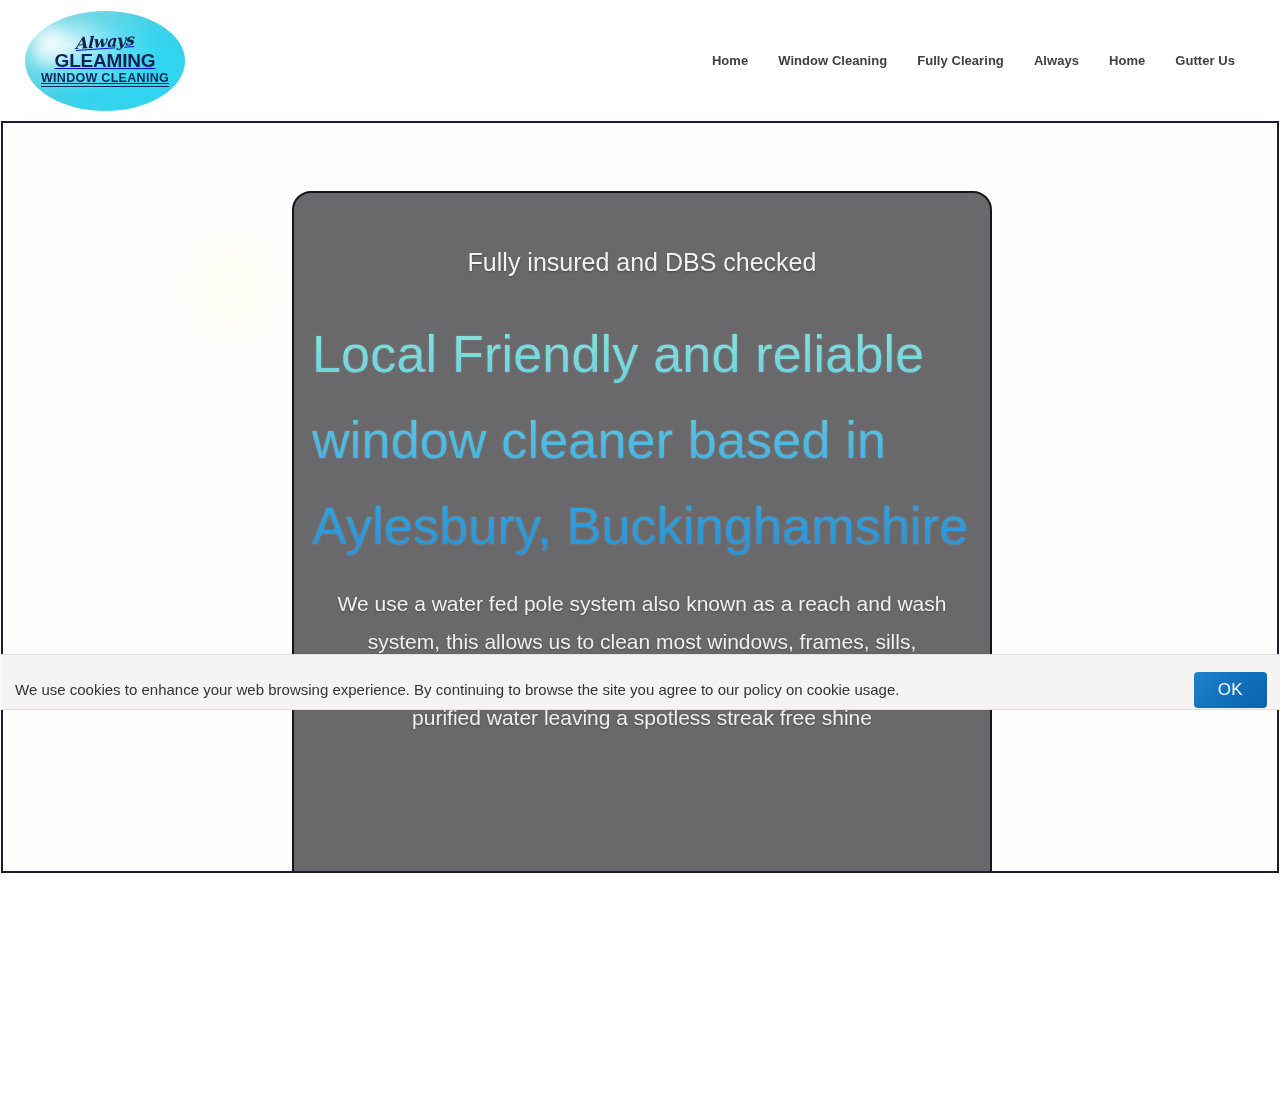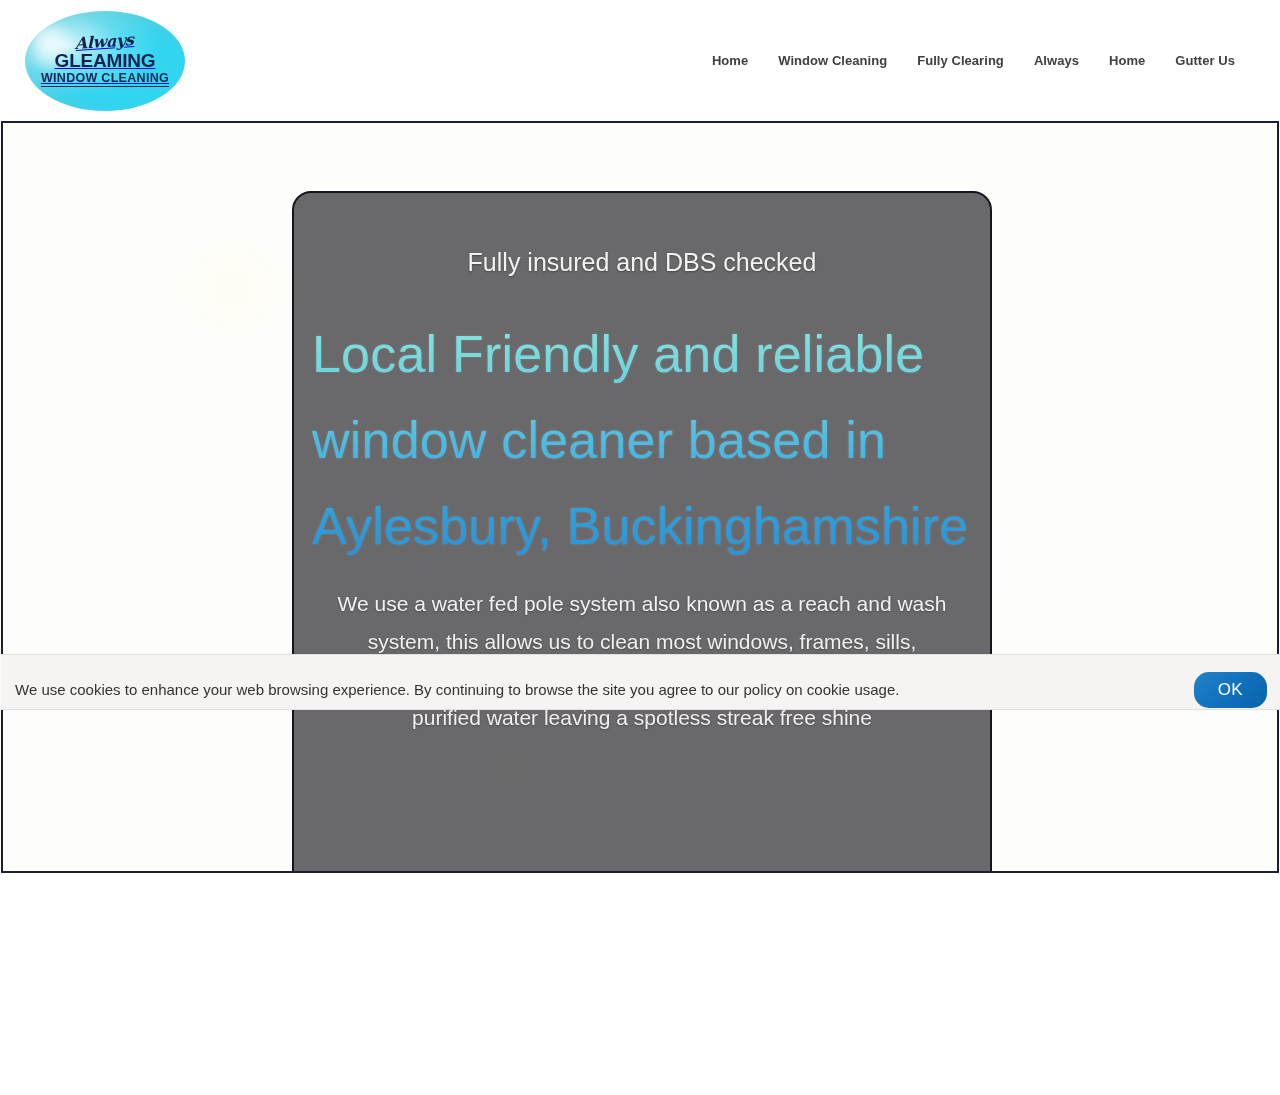--- a/index.html
+++ b/index.html
@@ -213,21 +213,21 @@
     color: #333333;
     line-height: 1.2;
     white-space: nowrap;
   }
   .cookie-ok {
     font-family: "Liberation Sans", sans-serif;
     font-size: 17px;
     color: #ffffff;
     background: linear-gradient(135deg, #2381c6 0%, #1374bf 40%, #0a63ad 100%);
     border: none;
-    border-radius: 15px;
+    border-radius: 4px;
     padding: 9px 24px;
     cursor: pointer;
     line-height: 1.1;
     letter-spacing: 0.3px;
   }
 </style>
 </head>
 <body>
 
 <div class="page">

